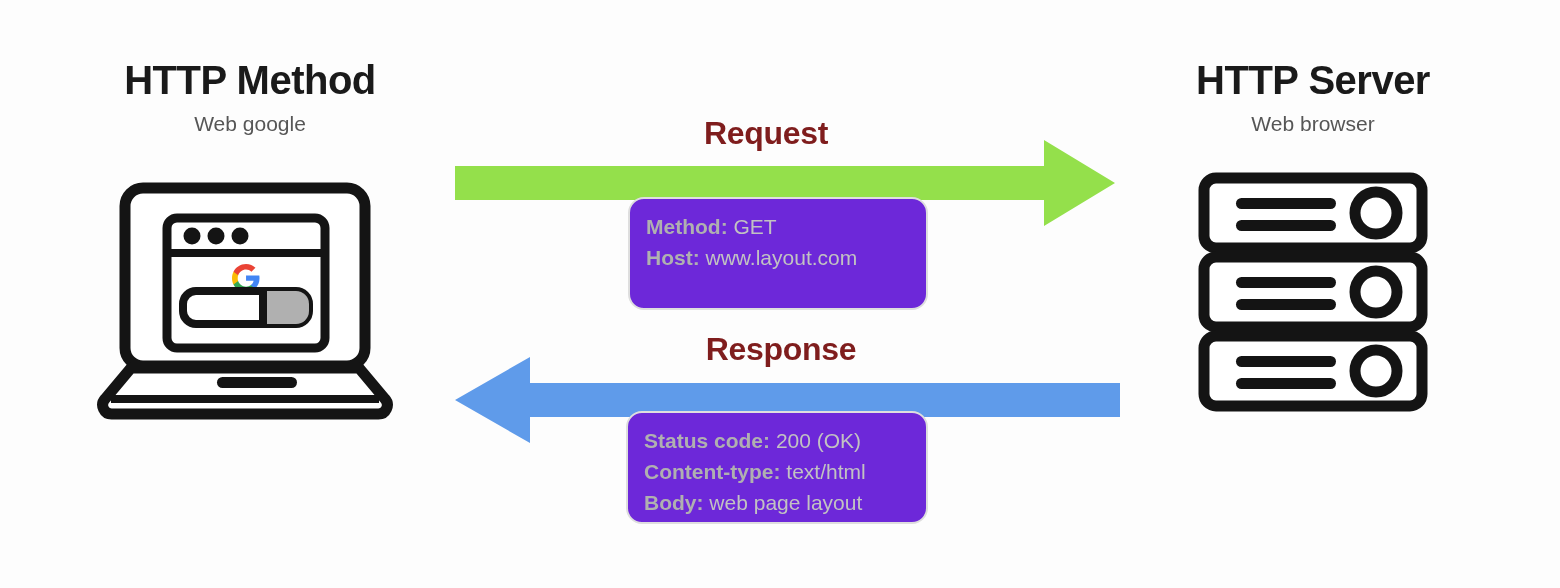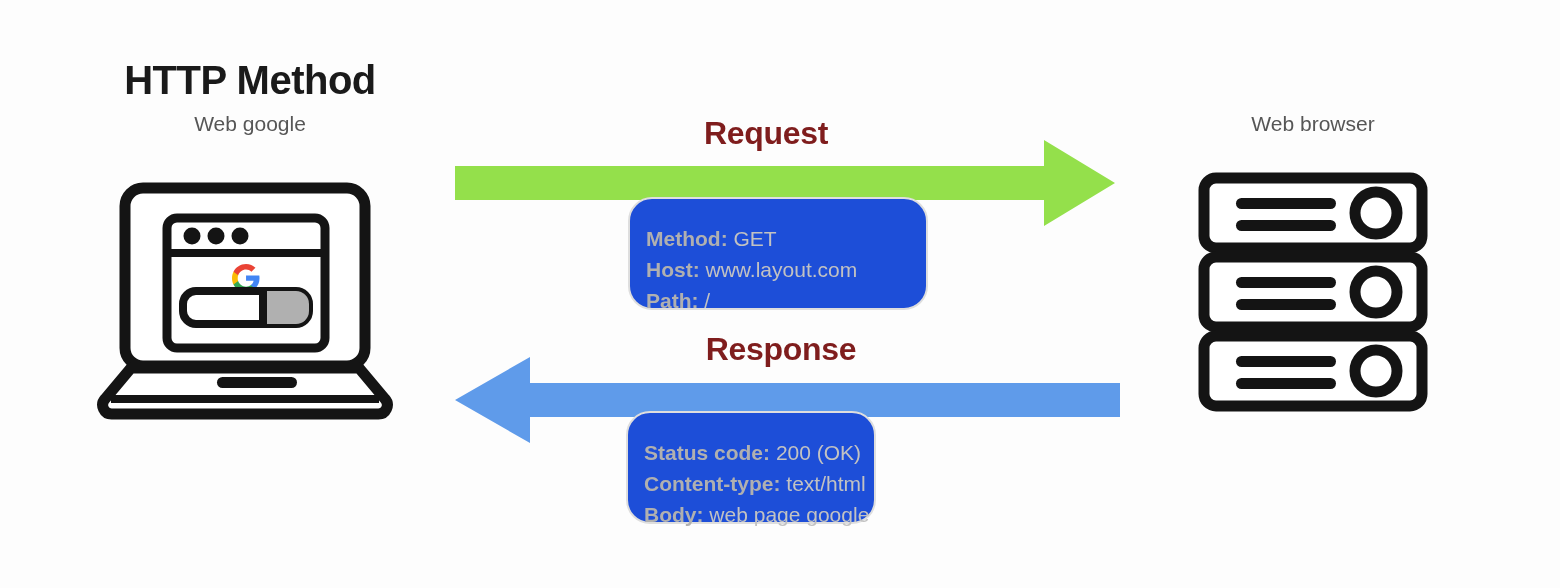--- a/index.html
+++ b/index.html
@@ -58,27 +58,27 @@
 
   
   .arrow-svg { position: absolute; }
   #request-arrow  { left: 455px; top: 133px; }
   #response-arrow { left: 450px; top: 350px; }
 
   
   .detail-box {
     position: absolute;
     border: 2px solid #dedede;
-    border-radius: 24px;
-    background: #1d4ed8;
+    border-radius: 16px;
+    background: #6d28d9;
     box-sizing: border-box;
-    padding: 24px 16px 10px 16px;
+    padding: 12px 16px 10px 16px;
   }
   #request-box  { left: 628px; top: 197px; width: 300px; height: 113px; }
-  #response-box { left: 626px; top: 411px; width: 250px; height: 113px; }
+  #response-box { left: 626px; top: 411px; width: 302px; height: 113px; }
 
   .detail-line {
     font-size: 21px;
     line-height: 31px;
     color: #b8b8b8;
     white-space: nowrap;
   }
   .detail-line .k {
     font-weight: bold;
     color: #b0b0b0;
@@ -121,20 +121,21 @@
 
     <rect x="88" y="111" width="126" height="33" rx="13" ry="13" fill="#ffffff" stroke="#141414" stroke-width="8"></rect>
     <path d="M168 111 h33 a13 13 0 0 1 13 13 v7 a13 13 0 0 1 -13 13 h-33 z" fill="#b0b0b0"></path>
     <line x1="168" y1="111" x2="168" y2="144" stroke="#141414" stroke-width="8"></line>
 
     <path d="M36 188 L10 219 a9 9 0 0 0 7 15 L283 234 a9 9 0 0 0 7 -15 L264 188 Z" fill="#ffffff" stroke="#141414" stroke-width="11" stroke-linejoin="round"></path>
     <line x1="16" y1="219" x2="284" y2="219" stroke="#141414" stroke-width="8"></line>
     <rect x="122" y="197" width="80" height="11" rx="5.5" ry="5.5" fill="#141414"></rect>
   </svg>
 
+  <div class="node-title" id="server-title">HTTP Server</div>
   <div class="node-sub" id="server-sub">Web browser</div>
 
   <svg id="server-icon" width="240" height="240" viewBox="0 0 240 240">
 
     <rect x="38" y="68" width="128" height="16" fill="#141414"></rect>
     <rect x="38" y="152" width="128" height="16" fill="#141414"></rect>
 
     <rect x="8" y="6" width="218" height="70" rx="12" ry="12" fill="#ffffff" stroke="#141414" stroke-width="11"></rect>
     <rect x="40" y="26" width="100" height="11" rx="5.5" ry="5.5" fill="#141414"></rect>
     <rect x="40" y="48" width="100" height="11" rx="5.5" ry="5.5" fill="#141414"></rect>
@@ -159,40 +160,36 @@
 
   <div class="detail-box" id="request-box">
     <div class="detail-line">
       <span class="k">Method:</span>
       <span class="v">GET</span>
     </div>
     <div class="detail-line">
       <span class="k">Host:</span>
       <span class="v">www.layout.com</span>
     </div>
-    <div class="detail-line">
-      <span class="k">Path:</span>
-      <span class="v">/</span>
-    </div>
   </div>
 
   <div class="arrow-label" id="response-label">Response</div>
 
   <svg class="arrow-svg" id="response-arrow" width="670" height="100" viewBox="0 0 670 100">
     <path d="M670 33 L80 33 L80 7 L5 50 L80 93 L80 67 L670 67 Z" fill="#5f9bea"></path>
   </svg>
 
   <div class="detail-box" id="response-box">
     <div class="detail-line">
       <span class="k">Status code:</span>
       <span class="v">200 (OK)</span>
     </div>
     <div class="detail-line">
       <span class="k">Content-type:</span>
       <span class="v">text/html</span>
     </div>
     <div class="detail-line">
       <span class="k">Body:</span>
-      <span class="v">web page google</span>
+      <span class="v">web page layout</span>
     </div>
   </div>
 
 </div>
 
 </body></html>

